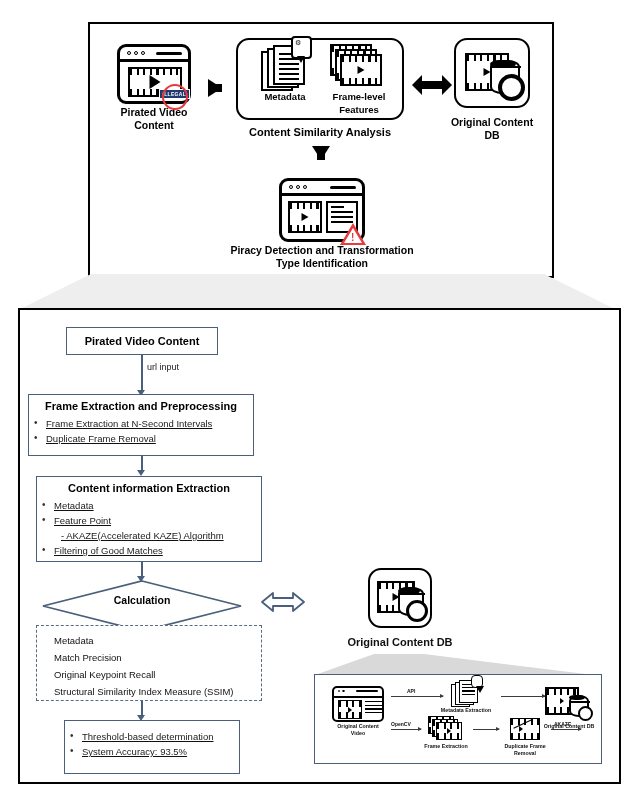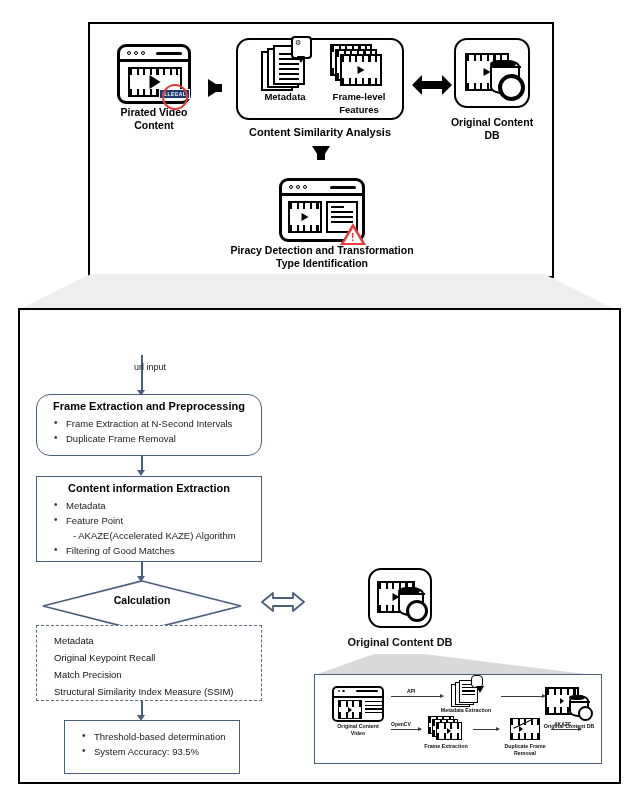--- a/index.html
+++ b/index.html
@@ -86,21 +86,21 @@
   
   #connector{left:18px;top:274px;width:599px;height:36px;
      background:#eeeeee;clip-path:polygon(73px 0,526px 0,599px 36px,0 36px);}
 
   
   #bottom-panel{left:18px;top:308px;width:599px;height:472px;
                 border:2px solid #000;background:#fff;}
 
   .fbox{position:absolute;border:1.6px solid #4a5f7a;background:#fff;box-sizing:border-box;}
   .fbox .title{font-weight:bold;font-size:11px;text-align:center;color:#000;}
-  .fbox ul{margin:12px;padding:0;list-style:none;}
+  .fbox ul{margin:0;padding:0;list-style:none;text-decoration:underline;}
   .fbox li{font-size:9.5px;color:#1a1a1a;line-height:15px;position:relative;padding-left:17px;}
   .fbox li.bul::before{content:"\2022";position:absolute;left:5px;top:-1px;font-size:10px;color:#333;}
   .fbox li.sub{padding-left:24px;}
 
   .vline{position:absolute;width:1.6px;background:#4a5f7a;}
   .vtip{position:absolute;width:0;height:0;border-top:6px solid #4a5f7a;
         border-left:4px solid transparent;border-right:4px solid transparent;}
   .edge-label{position:absolute;font-size:9px;color:#1a1a1a;}
 
   #diamond{position:absolute;}
@@ -260,25 +260,28 @@
         <div>Piracy Detection and Transformation</div>
         <div>Type Identification</div>
       </div>
     </div>
   </div>
 
   <div id="connector" class="abs"></div>
 
   <div id="bottom-panel" class="abs">
 
+    <div class="fbox" style="left:46px;top:17px;width:152px;height:28px;">
+      <div class="title" style="line-height:26px;">Pirated Video Content</div>
+    </div>
     <div class="vline" style="left:121px;top:45px;height:36px;"></div>
     <div class="vtip" style="left:117px;top:80px;"></div>
-    <div class="edge-label" style="left:114px;top:52px;">url input</div>
-
-    <div class="fbox" style="left:16px;top:84px;width:226px;height:62px;padding-top:5px;border-radius:14px;">
+    <div class="edge-label" style="left:127px;top:52px;">url input</div>
+
+    <div class="fbox" style="left:8px;top:84px;width:226px;height:62px;padding-top:5px;">
       <div class="title">Frame Extraction and Preprocessing</div>
       <ul style="margin-top:4px;">
         <li class="bul">Frame Extraction at N-Second Intervals</li>
         <li class="bul">Duplicate Frame Removal</li>
       </ul>
     </div>
     <div class="vline" style="left:121px;top:146px;height:16px;"></div>
     <div class="vtip" style="left:117px;top:160px;"></div>
 
     <div class="fbox" style="left:16px;top:166px;width:226px;height:86px;padding-top:5px;">
@@ -298,22 +301,22 @@
         <polygon points="100,1 199,26 100,51 1,26" fill="#ffffff" stroke="#4a5f7a" stroke-width="1.8"></polygon>
       </svg>
       <div class="dtext">
         <div>Calculation</div>
       </div>
     </div>
 
     <div class="dashedbox" style="left:16px;top:315px;width:226px;height:76px;padding-top:6px;">
       <ul style="margin:0;padding:0;list-style:none;">
         <li class="bul" style="font-size:9.5px;line-height:17px;position:relative;padding-left:17px;">Metadata</li>
+        <li class="bul" style="font-size:9.5px;line-height:17px;position:relative;padding-left:17px;">Match Precision</li>
         <li class="bul" style="font-size:9.5px;line-height:17px;position:relative;padding-left:17px;">Original Keypoint Recall</li>
-        <li class="bul" style="font-size:9.5px;line-height:17px;position:relative;padding-left:17px;">Match Precision</li>
         <li class="bul" style="font-size:9.5px;line-height:17px;position:relative;padding-left:17px;">Structural Similarity Index Measure (SSIM)</li>
       </ul>
     </div>
     <div class="vline" style="left:121px;top:391px;height:16px;"></div>
     <div class="vtip" style="left:117px;top:405px;"></div>
 
     <div class="fbox" style="left:44px;top:410px;width:176px;height:54px;padding-top:5px;">
       <ul style="margin-top:3px;">
         <li class="bul">Threshold-based determination</li>
         <li class="bul">System Accuracy: 93.5%</li>

